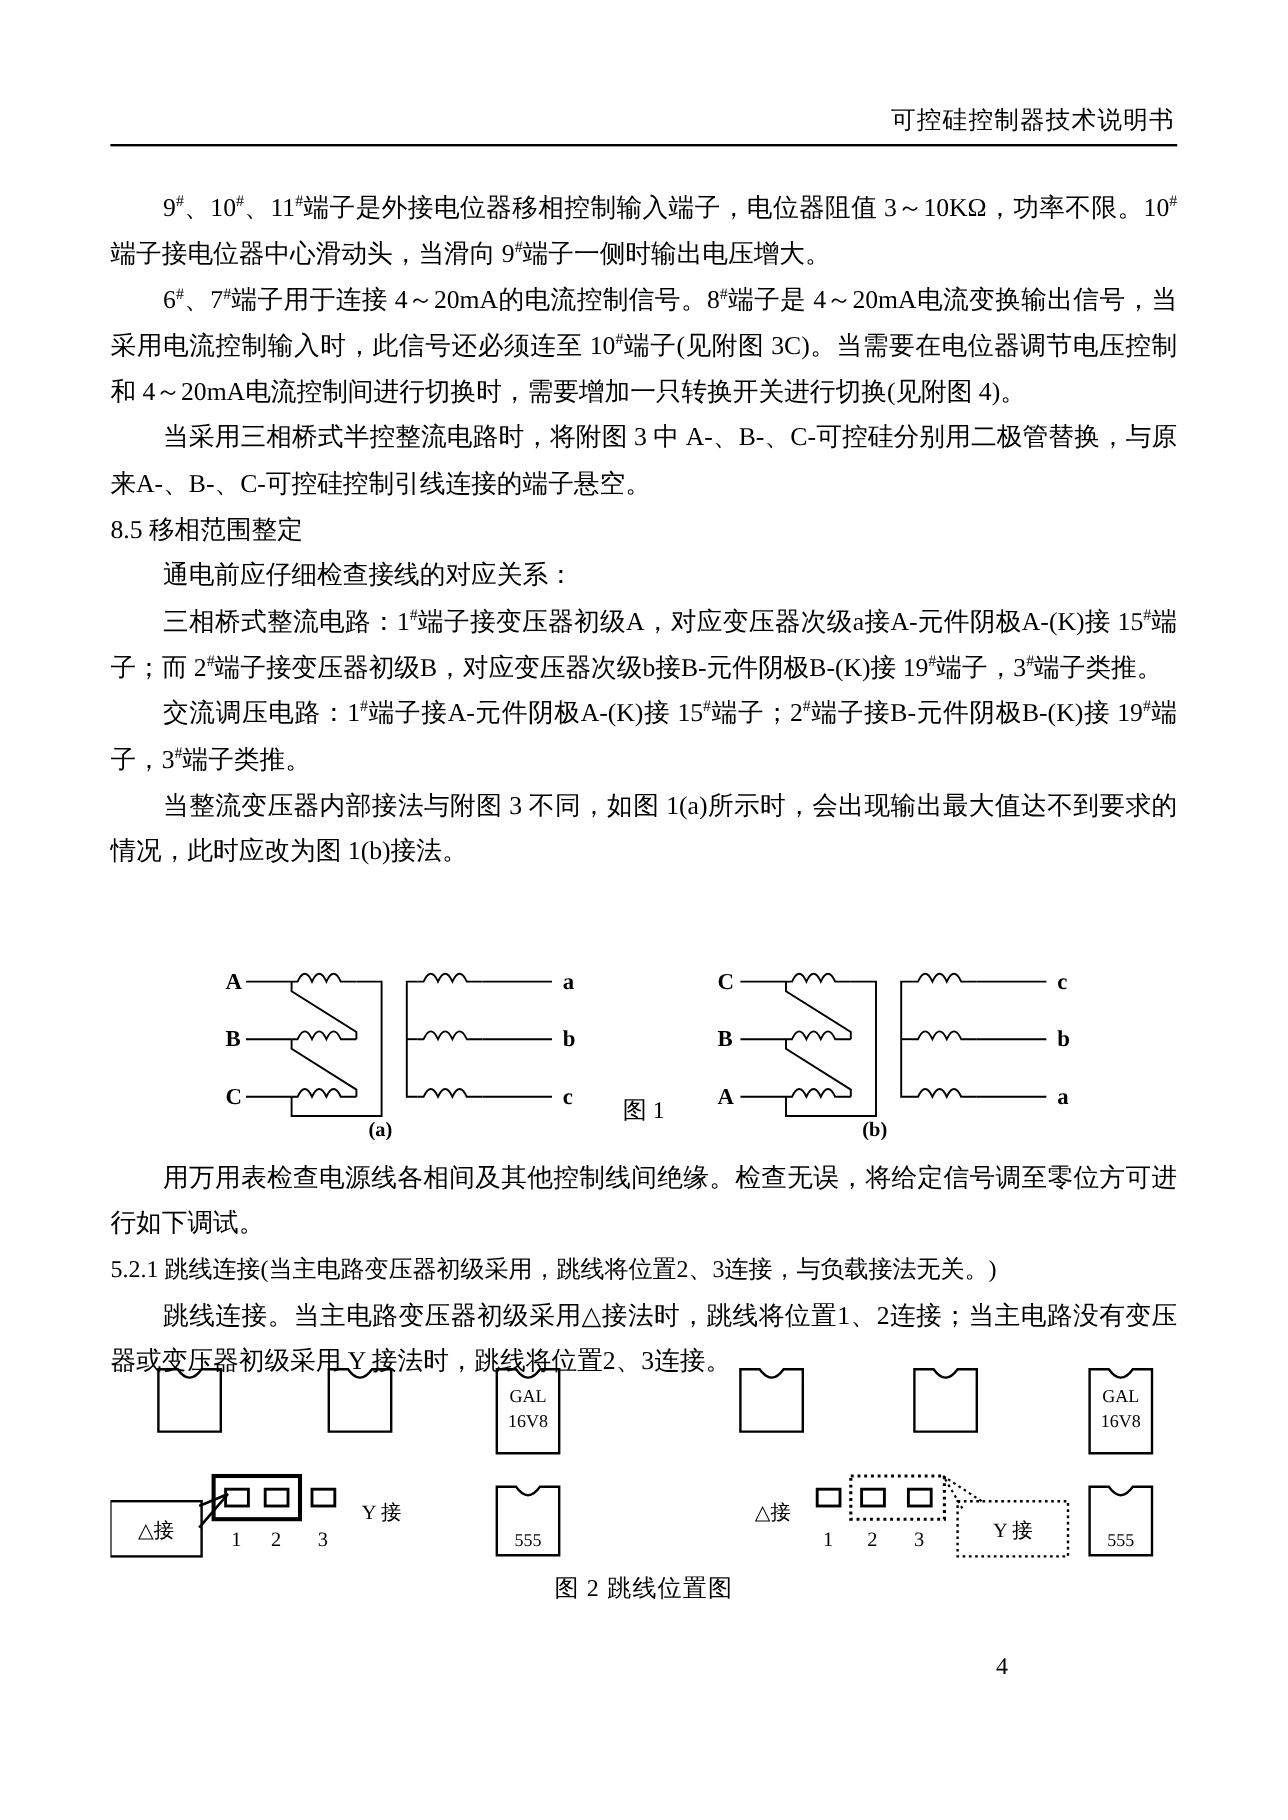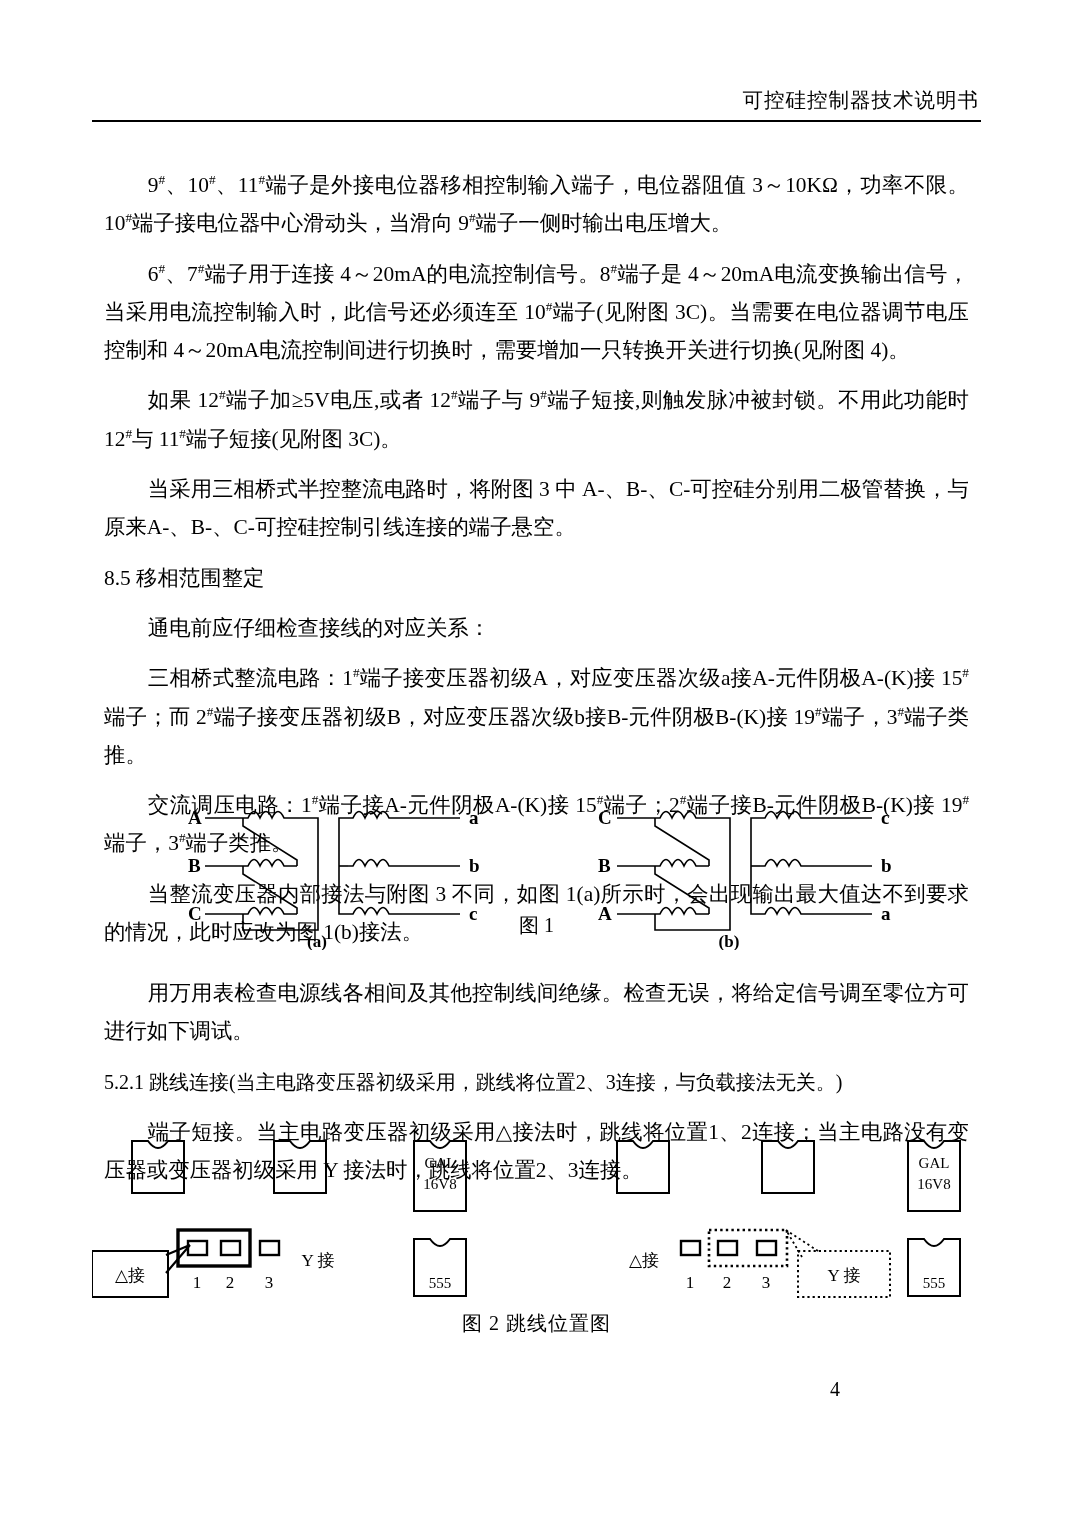--- a/index.html
+++ b/index.html
@@ -37,21 +37,21 @@
     width:100%;
   }
   
   .content{
     position:absolute;
     left:92px;
     top:154px;
     width:889px;
   }
   p.para{
-    margin:12px;
+    margin:0;
     font-size:21.4px;
     line-height:38.3px;
     text-align:justify;
     text-justify:inter-ideograph;
     letter-spacing:0px;
     word-spacing:0px;
   }
   p.indent{ text-indent:2.05em; }
   sup.hash{
     font-size:0.62em;
@@ -111,21 +111,20 @@
 <div class="page">
 
   <div class="header">
     <div class="header-title">可控硅控制器技术说明书</div>
     <div class="header-rule"></div>
   </div>
 
   <div class="content">
     <p class="para indent">9<sup class="hash">#</sup>、10<sup class="hash">#</sup>、11<sup class="hash">#</sup>端子是外接电位器移相控制输入端子，电位器阻值 3～10KΩ，功率不限。10<sup class="hash">#</sup>端子接电位器中心滑动头，当滑向 9<sup class="hash">#</sup>端子一侧时输出电压增大。</p>
     <p class="para indent">6<sup class="hash">#</sup>、7<sup class="hash">#</sup>端子用于连接 4～20mA的电流控制信号。8<sup class="hash">#</sup>端子是 4～20mA电流变换输出信号，当采用电流控制输入时，此信号还必须连至 10<sup class="hash">#</sup>端子(见附图 3C)。当需要在电位器调节电压控制和 4～20mA电流控制间进行切换时，需要增加一只转换开关进行切换(见附图 4)。</p>
-    <p class="para indent">如果 12<sup class="hash">#</sup>端子加≥5V电压,或者 12<sup class="hash">#</sup>端子与 9<sup class="hash">#</sup>端子短接,则触发脉冲被封锁。不用此功能时 12<sup class="hash">#</sup>与 11<sup class="hash">#</sup>端子短接(见附图 3C)。</p>
     <p class="para indent">当采用三相桥式半控整流电路时，将附图 3 中 A-、B-、C-可控硅分别用二极管替换，与原来A-、B-、C-可控硅控制引线连接的端子悬空。</p>
 
     <p class="para">8.5 移相范围整定</p>
 
     <p class="para indent">通电前应仔细检查接线的对应关系：</p>
     <p class="para indent">三相桥式整流电路：1<sup class="hash">#</sup>端子接变压器初级A，对应变压器次级a接A-元件阴极A-(K)接 15<sup class="hash">#</sup>端子；而 2<sup class="hash">#</sup>端子接变压器初级B，对应变压器次级b接B-元件阴极B-(K)接 19<sup class="hash">#</sup>端子，3<sup class="hash">#</sup>端子类推。</p>
     <p class="para indent">交流调压电路：1<sup class="hash">#</sup>端子接A-元件阴极A-(K)接 15<sup class="hash">#</sup>端子；2<sup class="hash">#</sup>端子接B-元件阴极B-(K)接 19<sup class="hash">#</sup>端子，3<sup class="hash">#</sup>端子类推。</p>
     <p class="para indent">当整流变压器内部接法与附图 3 不同，如图 1(a)所示时，会出现输出最大值达不到要求的情况，此时应改为图 1(b)接法。</p>
   </div>
 
@@ -209,21 +208,21 @@
         <text class="sv-txt" x="637" y="157" font-size="17" font-weight="bold" text-anchor="middle">(b)</text>
       </g>
     </svg>
   </div>
 
   <div class="fig1-caption">图 1</div>
 
   <div class="content" style="top:962px;">
     <p class="para indent">用万用表检查电源线各相间及其他控制线间绝缘。检查无误，将给定信号调至零位方可进行如下调试。</p>
     <p class="para" style="font-size:20px;">5.2.1 跳线连接(当主电路变压器初级采用，跳线将位置2、3连接，与负载接法无关。)</p>
-    <p class="para indent">端子短接。当主电路变压器初级采用△接法时，跳线将位置1、2连接；当主电路没有变压器或变压器初级采用 Y 接法时，跳线将位置2、3连接。</p>
+    <p class="para indent">跳线连接。当主电路变压器初级采用△接法时，跳线将位置1、2连接；当主电路没有变压器或变压器初级采用 Y 接法时，跳线将位置2、3连接。</p>
   </div>
 
   <div class="fig2-wrap">
     <svg width="889" height="185" viewBox="0 0 889 185">
 
       <g>
 
         <g fill="none" stroke="#000" stroke-width="2">
           <path d="M40,8 L40,60 L92,60 L92,8 L76,8 q-10,14 -20,0 Z"></path>
         </g>

